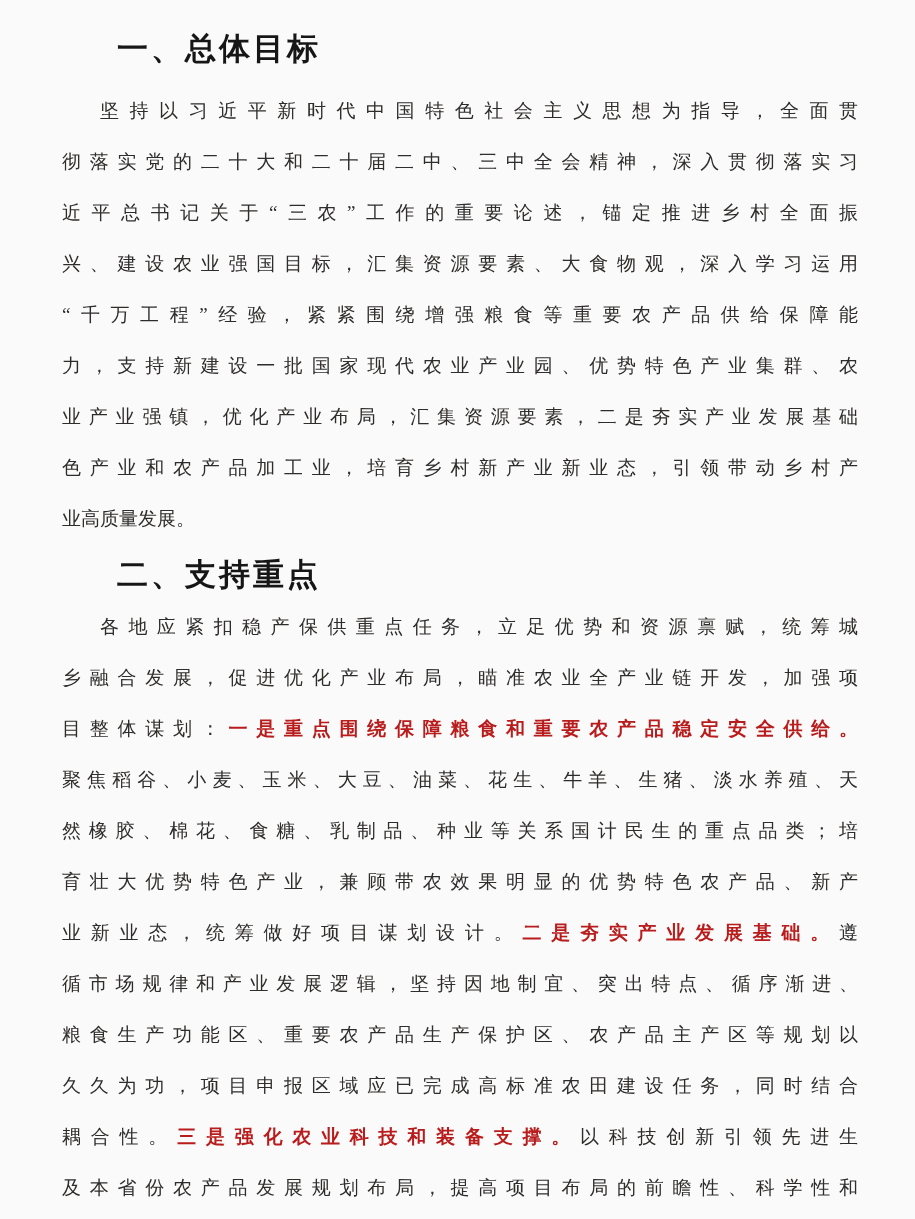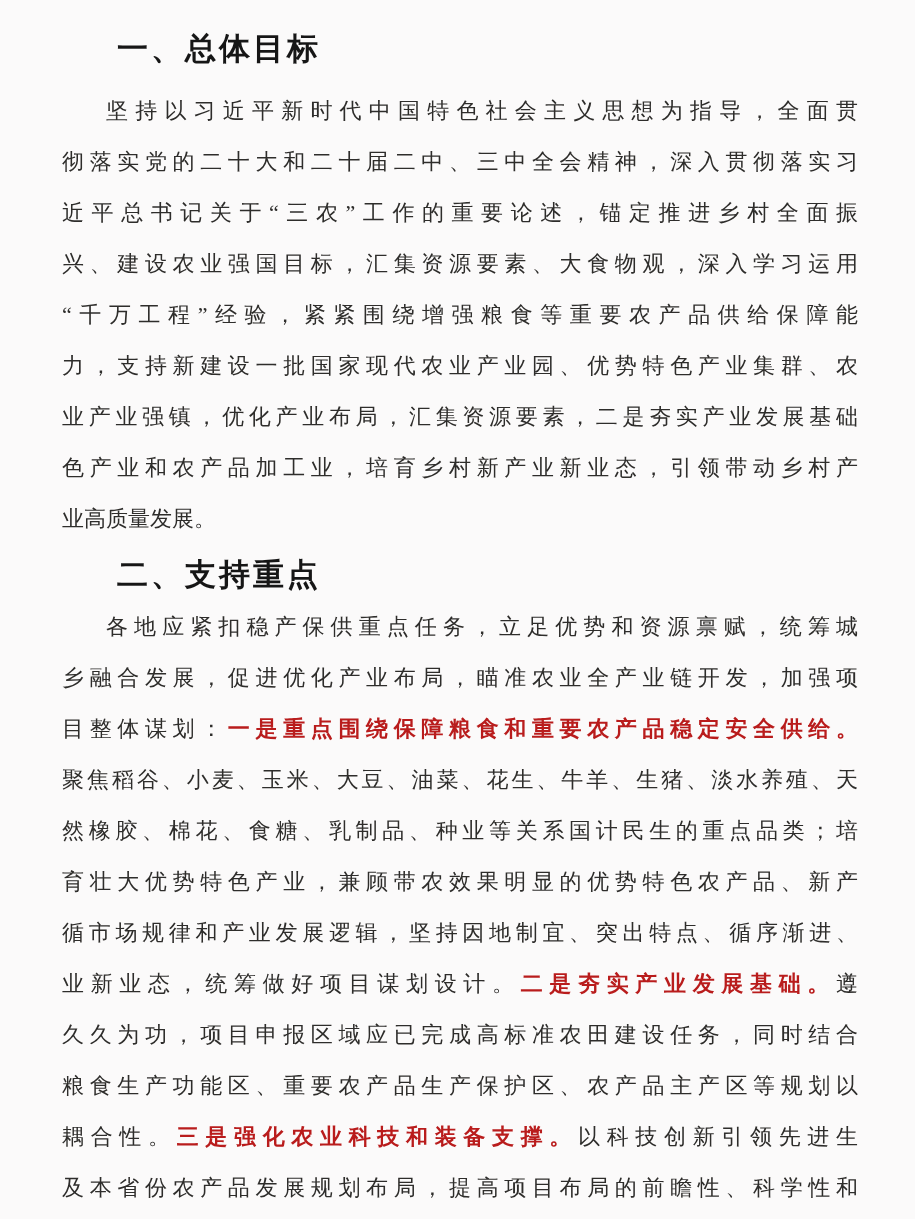--- a/index.html
+++ b/index.html
@@ -21,21 +21,21 @@
     line-height: 45px;
     letter-spacing: 3px;
     color: #161616;
     margin: 0 0 14px 55px;
     white-space: nowrap;
   }
   .doc-section + .doc-section .heading { margin-top: 8px; margin-bottom: 4px; }
   .paragraph { display: block; }
   .line {
     font-family: "Liberation Serif", "DejaVu Serif", serif;
-    font-size: 22px;
+    font-size: 19px;
     line-height: 51px;
     height: 51px;
     text-align: justify;
     text-align-last: justify;
     text-justify: inter-character;
     white-space: nowrap;
     color: #2e2d2b;
   }
   .line.indent { text-indent: 2em; }
   .line.end { text-align-last: left; }
@@ -66,22 +66,22 @@
       </section>
       <section class="doc-section">
         <div class="heading">二、支持重点</div>
         <div class="paragraph">
           <div class="line indent"><span class="seg">各地应紧扣稳产保供重点任务，立足优势和资源禀赋，统筹城</span></div>
           <div class="line"><span class="seg">乡融合发展，促进优化产业布局，瞄准农业全产业链开发，加强项</span></div>
           <div class="line"><span class="seg">目整体谋划：</span><span class="seg b">一是重点围绕保障粮食和重要农产品稳定安全供给。</span></div>
           <div class="line"><span class="seg">聚焦稻谷、小麦、玉米、大豆、油菜、花生、牛羊、生猪、淡水养殖、天</span></div>
           <div class="line"><span class="seg">然橡胶、棉花、食糖、乳制品、种业等关系国计民生的重点品类；培</span></div>
           <div class="line"><span class="seg">育壮大优势特色产业，兼顾带农效果明显的优势特色农产品、新产</span></div>
+          <div class="line"><span class="seg">业新业态，统筹做好项目谋划设计。</span><span class="seg b">二是夯实产业发展基础。</span><span class="seg">遵</span></div>
           <div class="line"><span class="seg">循市场规律和产业发展逻辑，坚持因地制宜、突出特点、循序渐进、</span></div>
-          <div class="line"><span class="seg">业新业态，统筹做好项目谋划设计。</span><span class="seg b">二是夯实产业发展基础。</span><span class="seg">遵</span></div>
+          <div class="line"><span class="seg">粮食生产功能区、重要农产品生产保护区、农产品主产区等规划以</span></div>
           <div class="line"><span class="seg">久久为功，项目申报区域应已完成高标准农田建设任务，同时结合</span></div>
-          <div class="line"><span class="seg">粮食生产功能区、重要农产品生产保护区、农产品主产区等规划以</span></div>
           <div class="line"><span class="seg">耦合性。</span><span class="seg b">三是强化农业科技和装备支撑。</span><span class="seg">以科技创新引领先进生</span></div>
           <div class="line"><span class="seg">及本省份农产品发展规划布局，提高项目布局的前瞻性、科学性和</span></div>
         </div>
       </section>
     </div>
 </div>
 
 </body></html>

